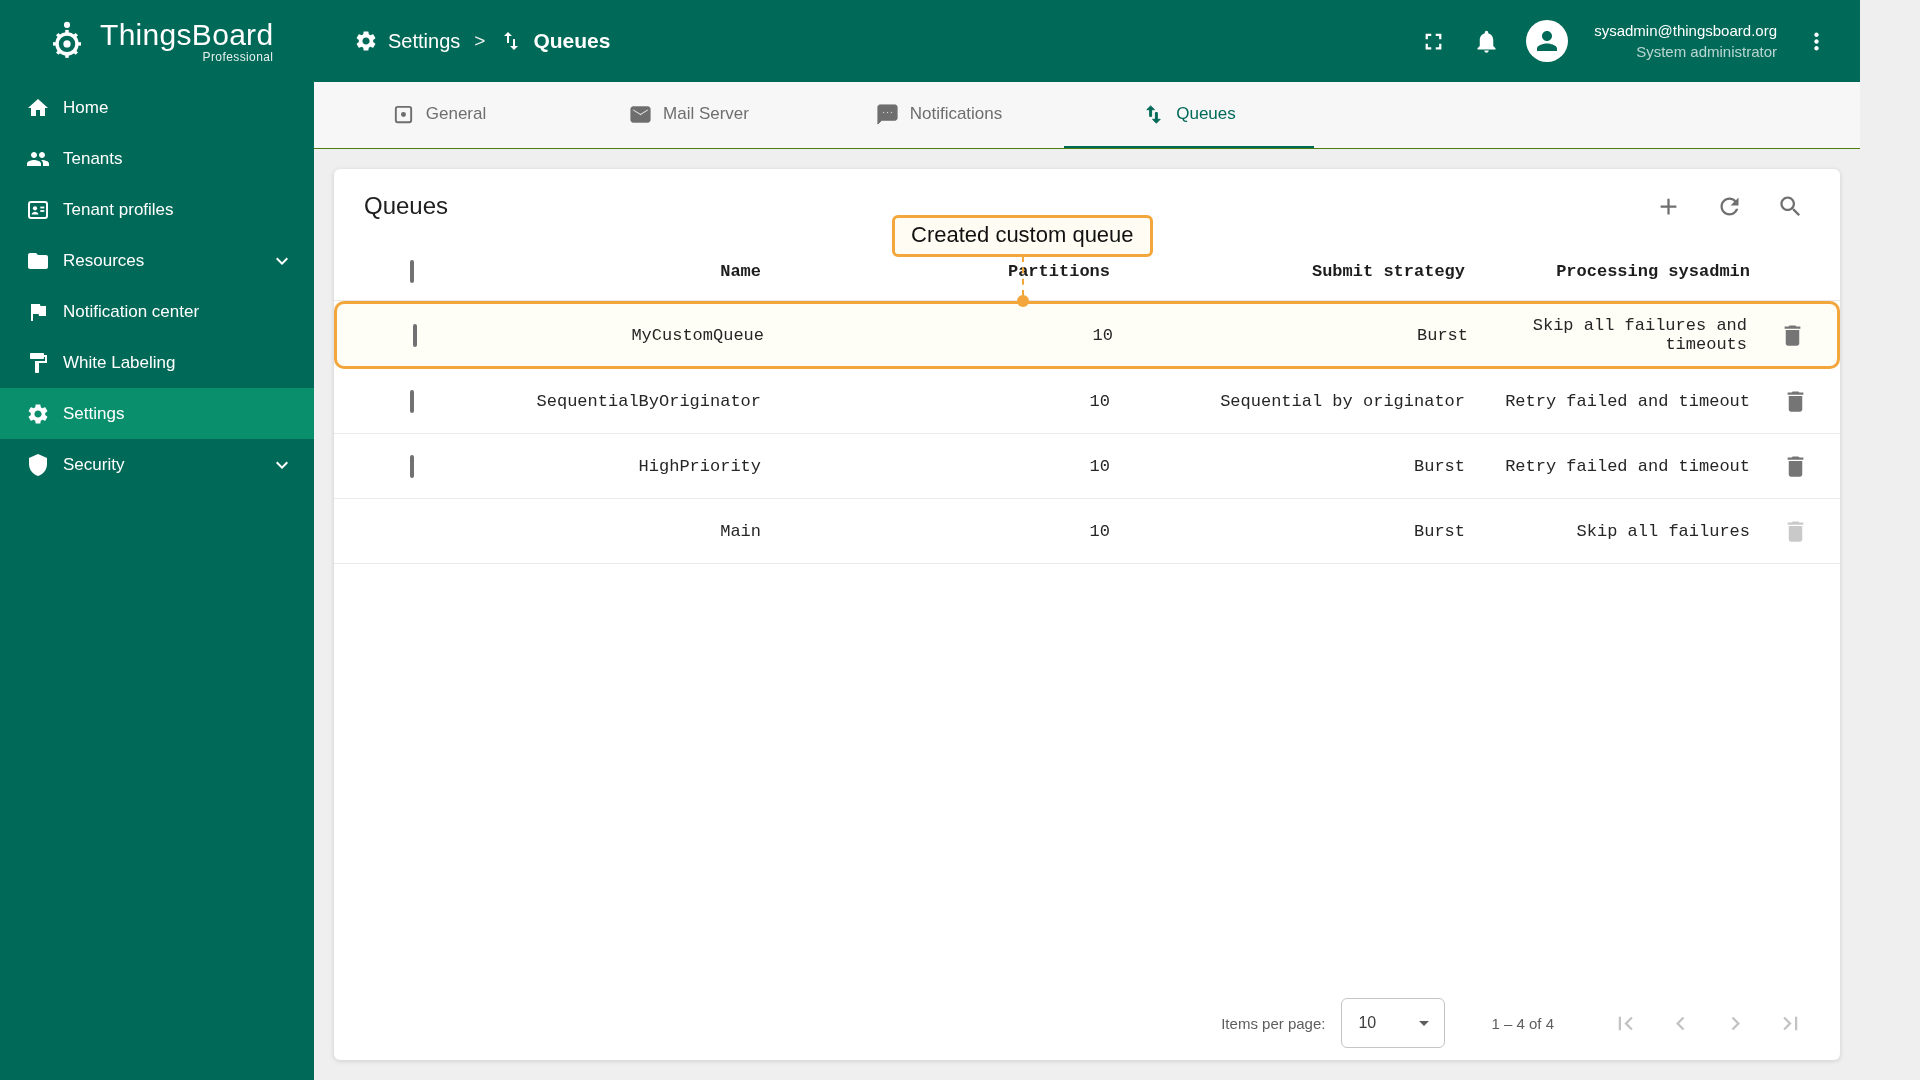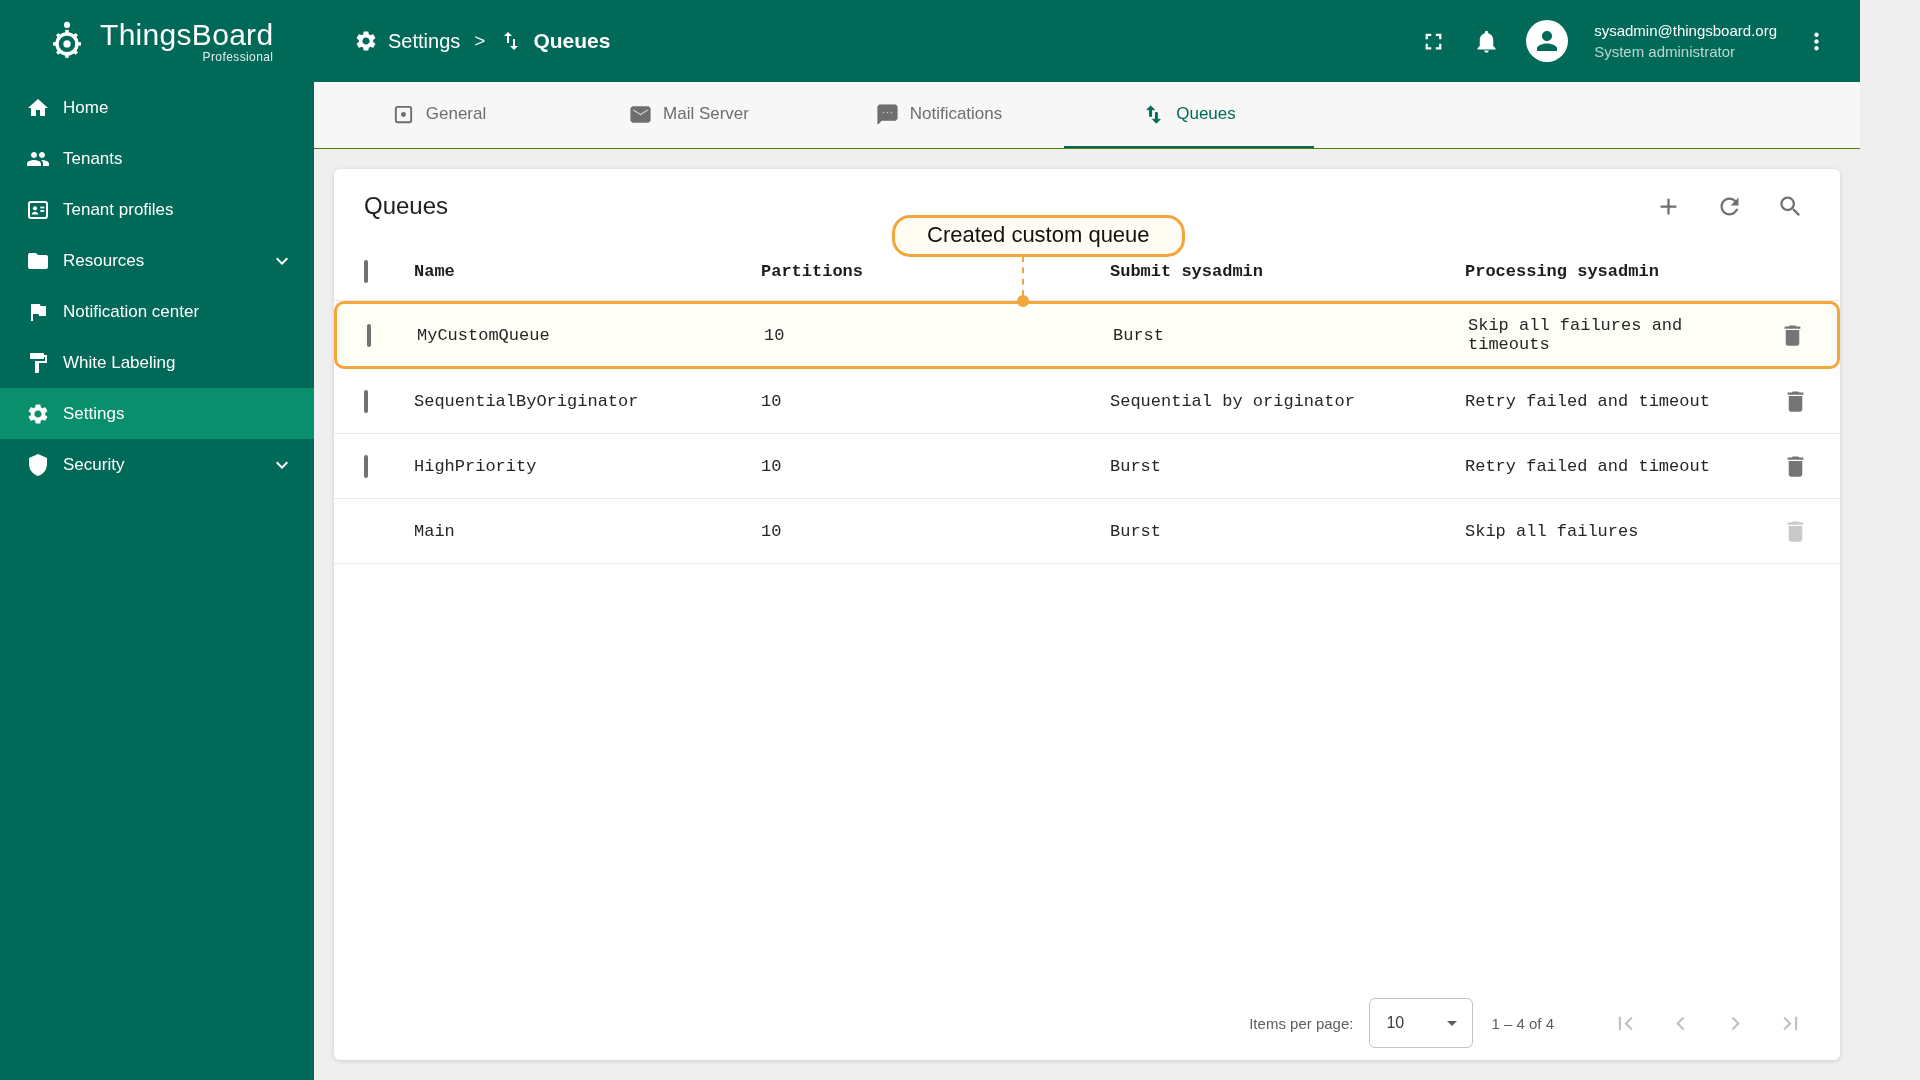--- a/index.html
+++ b/index.html
@@ -9,21 +9,21 @@
     --page-bg:#EFEFEF;
     --tabbar-bg:#F7F7F7;
     --text-dark:#212121;
     --text-gray:#6E6E6E;
   }
   *{margin:0;padding:0;box-sizing:border-box;}
   html,body{width:1920px;height:1080px;overflow:hidden;}
   body{font-family:"Liberation Sans",sans-serif;background:var(--page-bg);}
   svg{display:block;}
 
-  .app{width:1860px;height:1080px;display:flex;flex-direction:column;}
+  .app{width:1860px;height:1080px;display:flex;flex-direction:column;text-align:right;}
 
   
   header{flex:0 0 82px;background:var(--primary);display:flex;align-items:center;color:#fff;}
   .logo-area{width:314px;display:flex;align-items:center;padding-left:44px;gap:10px;cursor:pointer;}
   .logo-area svg{width:46px;height:46px;}
   .logo-text{display:flex;flex-direction:column;align-items:flex-end;}
   .logo-name{font-size:30px;font-weight:500;letter-spacing:.3px;line-height:32px;}
   .logo-sub{font-size:12px;color:rgba(255,255,255,.9);margin-top:-1px;letter-spacing:.4px;padding-left:44px;}
   .breadcrumb{display:flex;align-items:center;gap:14px;margin-left:40px;font-size:20px;}
   .crumb{display:flex;align-items:center;gap:10px;cursor:pointer;}
@@ -69,30 +69,30 @@
   .cell-check{padding-left:30px;}
   .checkbox{width:20px;height:20px;border:2px solid #717171;border-radius:3px;background:#fff;cursor:pointer;}
   .cell-actions{display:flex;justify-content:center;}
   .trash{cursor:pointer;}
   .trash svg{width:27px;height:27px;fill:#757575;}
   .trash.disabled{cursor:default;}
   .trash.disabled svg{fill:#c9c9c9;}
   .t-filler{flex:1;}
 
   
-  .callout{position:absolute;top:46px;left:558px;background:#FFFDF3;border:3px solid var(--orange);border-radius:18px;padding:4px 32px 6px;font-size:22px;color:#111;z-index:5;white-space:nowrap;}
+  .callout{position:absolute;top:46px;left:558px;background:#FFFDF3;border:3px solid var(--orange);border-radius:6px;padding:4px 16px 6px;font-size:22px;color:#111;z-index:5;white-space:nowrap;}
   .callout-line{position:absolute;top:87px;left:688px;height:40px;width:0;border-left:2px dashed var(--orange);z-index:5;}
   .callout-dot{position:absolute;top:126px;left:683px;width:12px;height:12px;border-radius:50%;background:var(--orange);z-index:5;}
 
   
   .paginator{flex:0 0 74px;display:flex;align-items:center;justify-content:flex-end;padding-right:36px;color:#5e5e5e;font-size:15px;}
   .ipp-label{margin-right:16px;}
   .ipp-select{width:104px;height:50px;border:1px solid #c4c4c4;border-radius:6px;background:#fff;display:flex;align-items:center;justify-content:space-between;padding:0 8px 0 16px;font-size:16px;color:#3c3c3c;cursor:pointer;}
   .ipp-select svg{width:24px;height:24px;fill:#5f5f5f;}
-  .range{margin-left:18px;}
+  .range{margin-left:46px;}
   .pager{display:flex;gap:28px;margin-left:58px;}
   .pager .icon-btn svg{width:27px;height:27px;fill:#c2c2c2;}
 </style>
 </head>
 <body>
 
 <div class="app">
 
   <header>
     <div class="logo-area">
@@ -278,21 +278,21 @@
                   <path d="M15.5 14h-.79l-.28-.27C15.41 12.59 16 11.11 16 9.5 16 5.91 13.09 3 9.5 3S3 5.91 3 9.5 5.91 16 9.5 16c1.61 0 3.09-.59 4.23-1.57l.27.28v.79l5 4.99L20.49 19l-4.99-5zm-6 0C7.01 14 5 11.99 5 9.5S7.01 5 9.5 5 14 7.01 14 9.5 11.99 14 9.5 14z"></path>
                 </svg>
             </span>
           </div>
         </div>
 
         <div class="t-head">
           <div class="cell-check"><span class="checkbox"></span></div>
           <div>Name</div>
           <div>Partitions</div>
-          <div>Submit sysadmin</div>
+          <div>Submit strategy</div>
           <div>Processing sysadmin</div>
           <div></div>
         </div>
 
         <div class="t-row highlighted">
           <div class="cell-check"><span class="checkbox"></span></div>
           <div>MyCustomQueue</div>
           <div>10</div>
           <div>Burst</div>
           <div>Skip all failures and timeouts</div>

